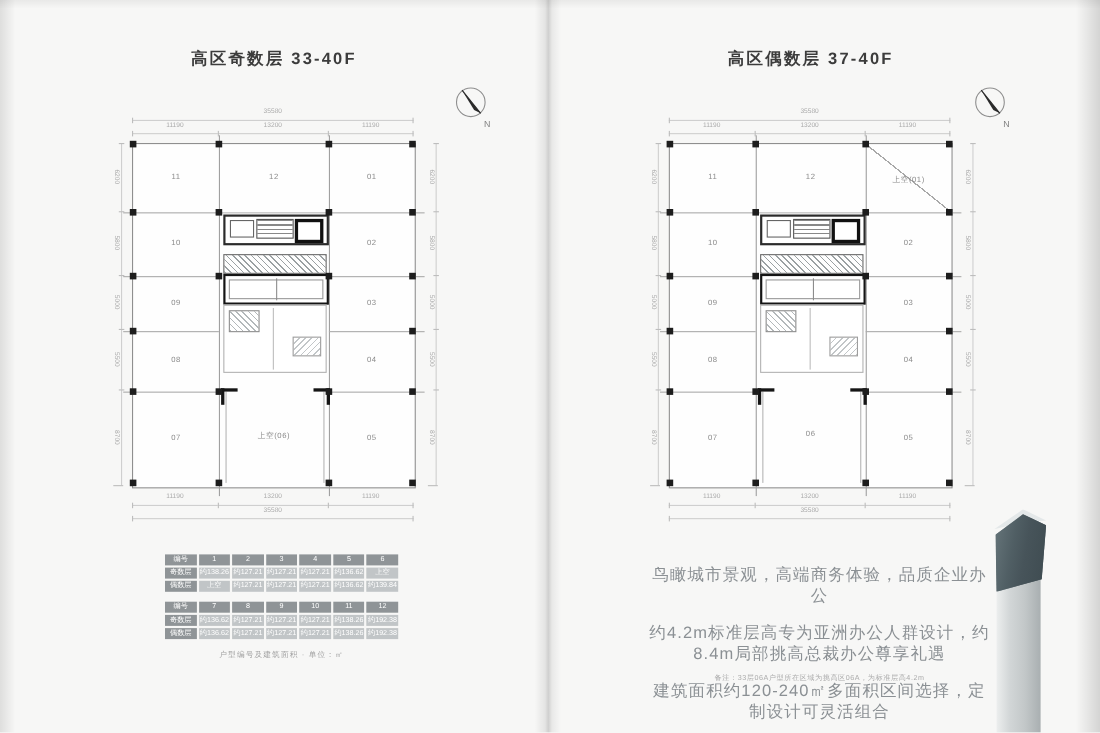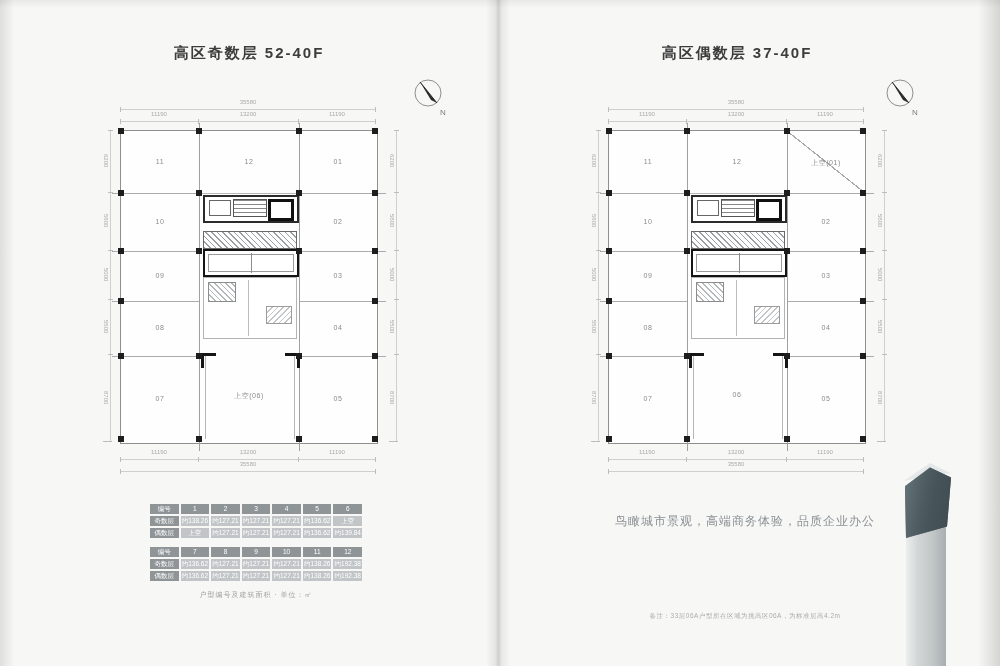--- a/index.html
+++ b/index.html
@@ -96,21 +96,21 @@
   .ftable{margin-bottom:9px;}
   .trow{display:flex;margin-bottom:2px;}
   .tcell{flex:1;height:10px;line-height:10px;margin-right:2px;text-align:center;
     font-size:6.5px;color:#fff;background:#c1c5c7;overflow:hidden;}
   .trow .tcell:last-child{margin-right:0;}
   .thead,.tlabel{background:#8f9497;}
   .table-caption{margin-top:6px;text-align:center;font-size:7px;color:#a2a2a2;letter-spacing:1px;}
 
   
   .marketing{position:absolute;left:590px;top:513px;width:310px;text-align:center;}
-  .marketing .mline{font-size:12px;color:#8b9094;letter-spacing:1px;margin-bottom:15px;}
+  .marketing .mline{font-size:15px;color:#8b9094;letter-spacing:1px;margin-bottom:15px;}
   .note{position:absolute;left:590px;top:612px;width:310px;text-align:center;
     font-size:6.5px;color:#ababab;letter-spacing:.5px;}
 
   
   .tower{position:absolute;left:901px;top:466px;width:50px;height:200px;}
   .tower-body{position:absolute;left:5px;top:34px;width:40px;height:166px;
     background:linear-gradient(90deg,#eceeee, #d2d6d7 30%, #c2c7c8 65%, #a9afb1);}
   .tower-roof{position:absolute;left:0;top:-3px;width:50px;height:30px;background:#e4e8e9;
     clip-path:polygon(6% 60%,58% 0,100% 34%,60% 40%);}
   .tower-top{position:absolute;left:0;top:0;width:50px;height:72px;
@@ -119,21 +119,21 @@
     clip-path:polygon(8% 28%,58% 2%,100% 16%,92% 84%,10% 100%);}
 </style>
 </head>
 <body>
 
 <div class="spread-shadow-left"></div>
 <div class="spread-shadow-right"></div>
 <div class="spread-shadow-top"></div>
 <div class="gutter"></div>
 
-<div class="page-title title-left">高区奇数层  52-40F</div>
+<div class="page-title title-left">高区奇数层  33-40F</div>
 
 <svg class="compass compass-left" viewBox="0 0 40 46">
   <circle cx="18" cy="17" r="13" fill="none" stroke="#8f8f8f" stroke-width="1"></circle>
   <polygon points="10,6 27,27 21,24" fill="#2a2a2a"></polygon>
   <line x1="10" y1="6" x2="27" y2="27" stroke="#2a2a2a" stroke-width="1"></line>
   <text x="30" y="39" font-size="8" fill="#7d7d7d">N</text>
 </svg>
 
 <div class="plan plan-left">
   <div class="dims-top">
@@ -416,20 +416,22 @@
       <span class="dseg f78">11190</span>
     </div>
     <div class="drow">
         <span class="dseg f256">35580</span>
       </div>
   </div>
 </div>
 
 <div class="marketing">
   <div class="mline">鸟瞰城市景观，高端商务体验，品质企业办公</div>
+  <div class="mline">约4.2m标准层高专为亚洲办公人群设计，约8.4m局部挑高总裁办公尊享礼遇</div>
+  <div class="mline">建筑面积约120-240㎡多面积区间选择，定制设计可灵活组合</div>
 </div>
 <div class="note">备注：33层06A户型所在区域为挑高区06A，为标准层高4.2m</div>
 
 <div class="tower">
   <div class="tower-body"></div>
   <div class="tower-roof"></div>
   <div class="tower-top"></div>
 </div>
 
 </body></html>

